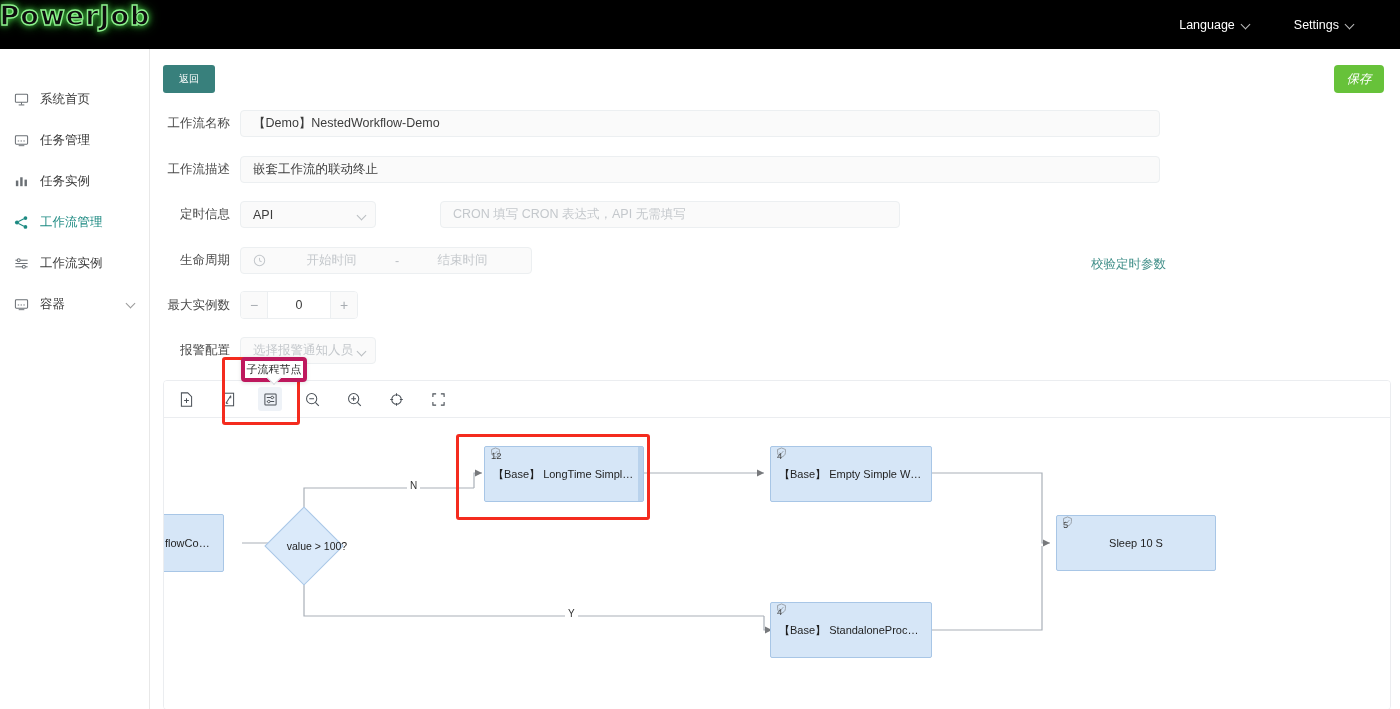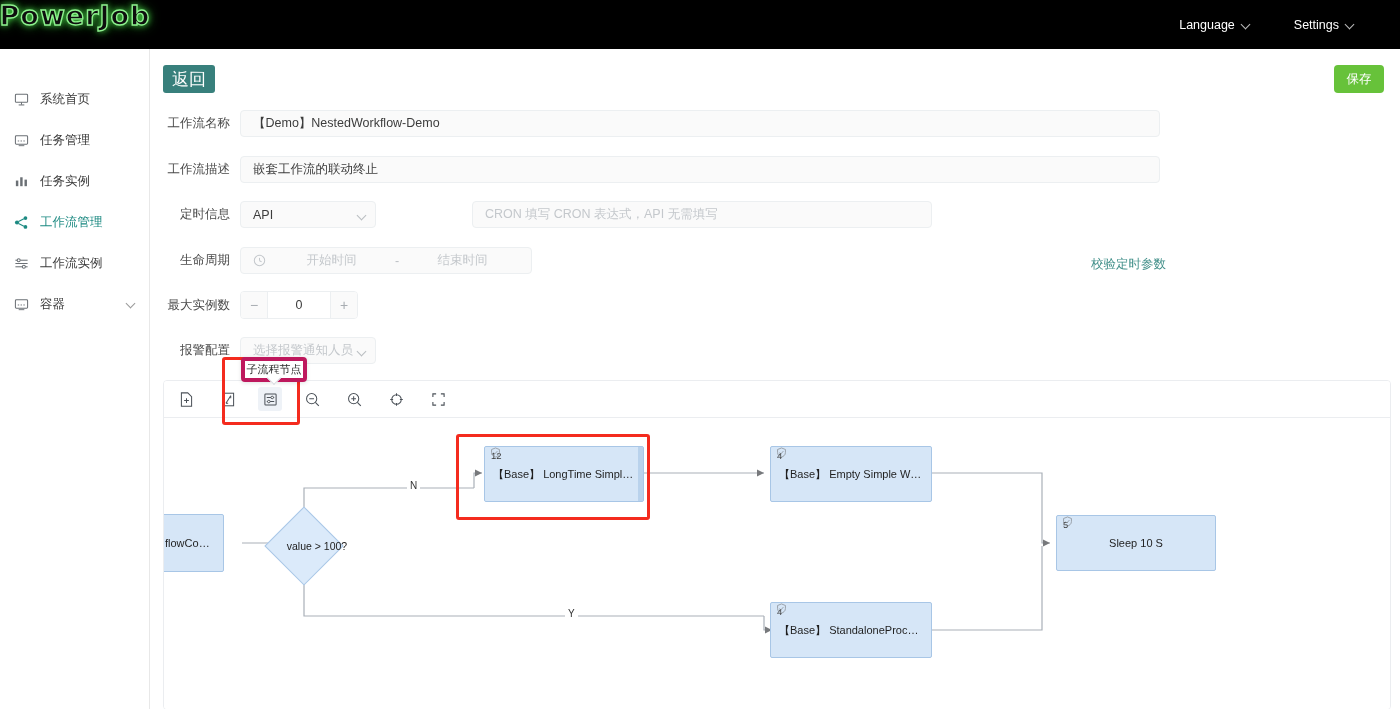--- a/index.html
+++ b/index.html
@@ -53,26 +53,26 @@
   .side-chev:after{
     content:""; position:absolute; left:0; top:0;
     width:6px;height:6px;border-right:1.1px solid #9a9a9a;border-bottom:1.1px solid #9a9a9a;
     transform:rotate(45deg);
   }
   
   .main{ position:absolute; left:150px; top:49px; width:1250px; height:660px; background:#fff; }
   .btn-back{
     position:absolute; left:13px; top:16px; width:52px; height:28px;
     background:#38807c; color:#fff; border:none; border-radius:3px;
-    font-size:17px; cursor:pointer; font-family:Liberation Mono, monospace;
+    font-size:10px; cursor:pointer; font-family:Liberation Mono, monospace;
   }
   .btn-save{
     position:absolute; right:16px; top:16px; width:50px; height:28px;
     background:#67c23a; color:#fff; border:none; border-radius:4px;
-    font-size:12.5px; cursor:pointer; font-family:inherit;
+    font-size:12.5px; cursor:pointer; font-family:inherit;font-style:italic;
   }
   
   .form-row{ position:absolute; left:0; display:flex; align-items:center; }
   .lbl{ width:90px; text-align:right; padding-right:10px; font-size:12.5px; color:#4a4a4a; }
   .fld{
     background:#fafafa; border:1px solid #eceff1; border-radius:4px;
     height:27px; display:flex; align-items:center; padding:0 12px;
     font-size:12.5px; color:#3c3c3c;
   }
   .fld.ph{ color:#c4c8cc; }
@@ -250,21 +250,21 @@
     <div class="lbl">工作流描述</div>
     <div class="fld" style="width:920px;">嵌套工作流的联动终止</div>
   </div>
 
   <div class="form-row" style="top:152px;">
     <div class="lbl">定时信息</div>
     <div class="fld sel" style="width:136px;">
       <span>API</span>
       <span class="sc"></span>
     </div>
-    <div class="fld ph" style="width:460px; margin-left:96px;">CRON 填写 CRON 表达式，API 无需填写</div>
+    <div class="fld ph" style="width:460px; margin-left:64px;">CRON 填写 CRON 表达式，API 无需填写</div>
   </div>
   <div class="link-validate">校验定时参数</div>
 
   <div class="form-row" style="top:198px;">
     <div class="lbl">生命周期</div>
     <div class="fld daterange">
       <svg class="dr-clock" viewBox="0 0 14 14">
         <circle cx="7" cy="7" r="5.6" fill="none" stroke="#c4c8cc" stroke-width="1.1"></circle>
         <line x1="7" y1="4.2" x2="7" y2="7.2" stroke="#c4c8cc" stroke-width="1.1"></line>
         <line x1="7" y1="7.2" x2="9.2" y2="8.4" stroke="#c4c8cc" stroke-width="1.1"></line>

